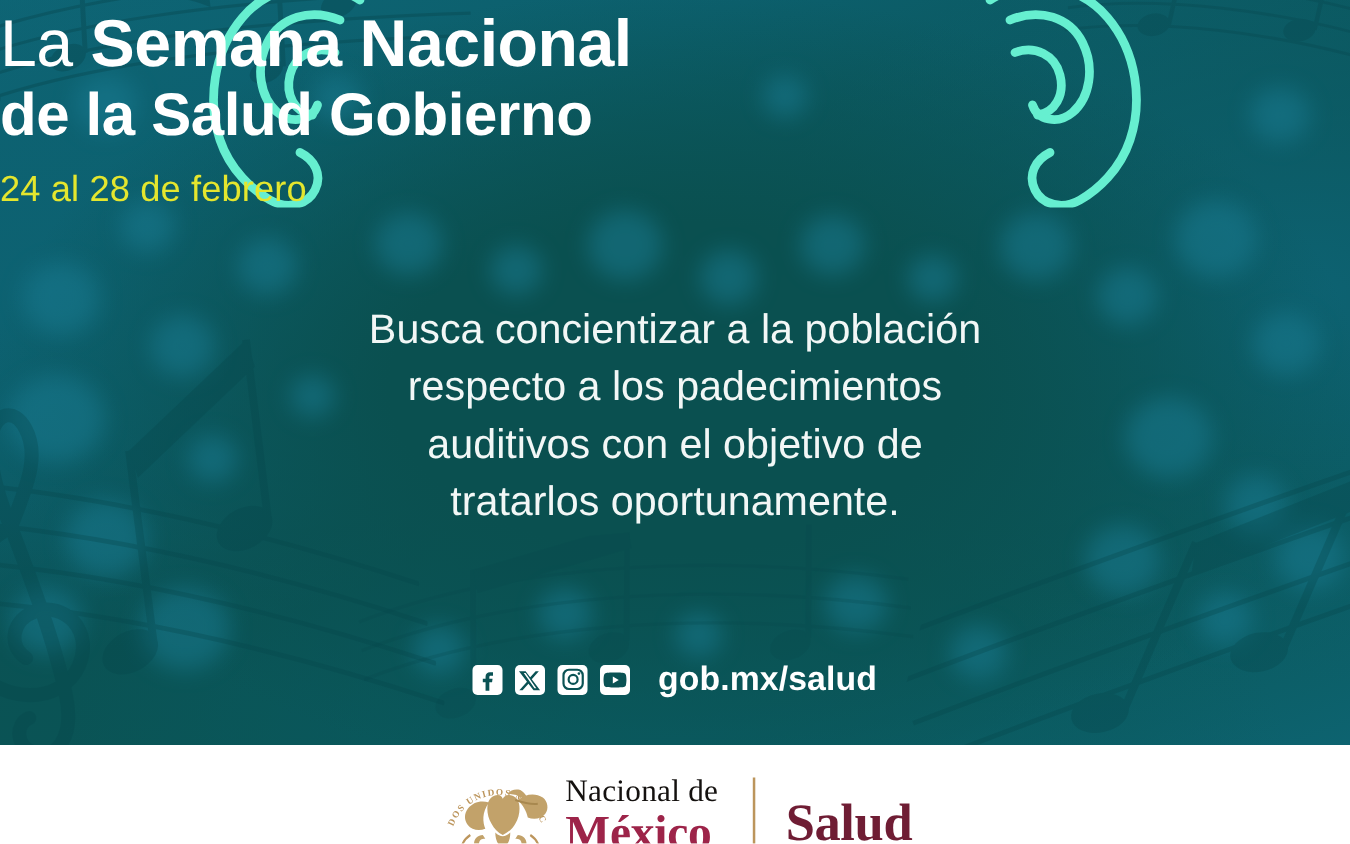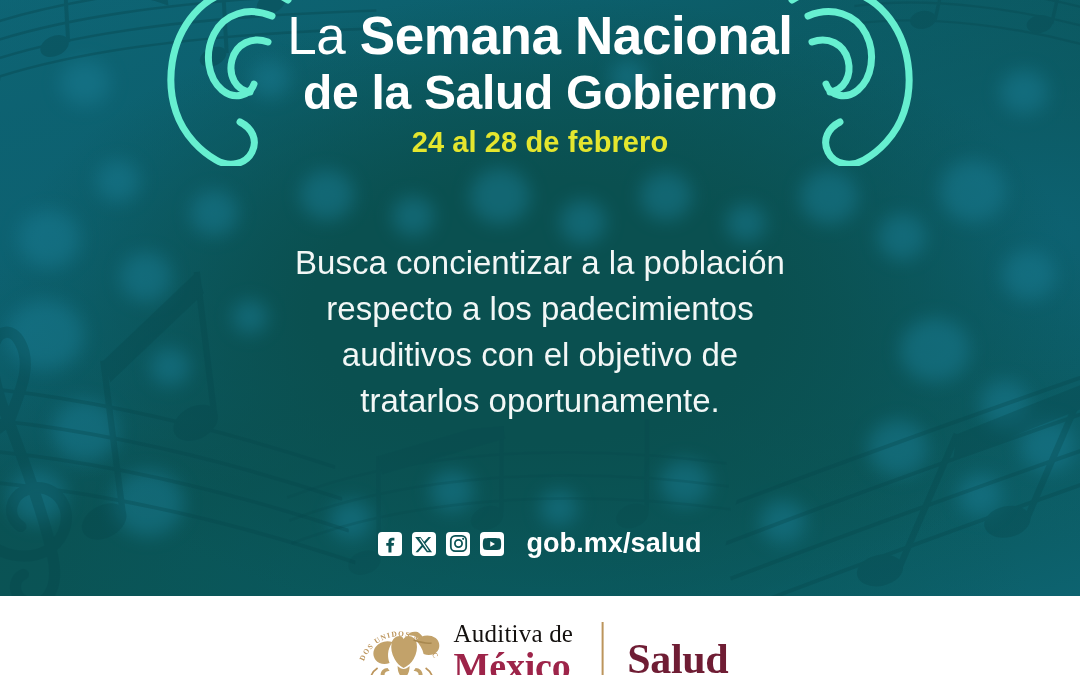--- a/index.html
+++ b/index.html
@@ -57,21 +57,20 @@
   
   .ear { position:absolute; top:-6px; }
   #ear-left  { left:160px; }
   #ear-right { right:160px; transform:scaleX(-1); }
   .ear svg { display:block; }
 
   
   #headline {
     position:absolute;
     left:0; right:0; top:6px;
-    text-align:center;
     z-index:6;
   }
   #title-line-1 {
     font-size:53px;
     line-height:60px;
     color:#ffffff;
     letter-spacing:-.4px;
     white-space:nowrap;
   }
   #title-line-1 .light { font-weight:400; }
@@ -81,23 +80,23 @@
     font-size:48px;
     line-height:54px;
     color:#ffffff;
     letter-spacing:-.3px;
     white-space:nowrap;
   }
   #title-line-2 .light { font-weight:700; }
   #title-line-2 .bold  { font-weight:700; }
 
   #title-dates {
-    margin-top:6px;
+    margin-top:16px;
     font-size:29px;
-    font-weight:700;
+    font-weight:400;
     color:#e4e62e;
     letter-spacing:.1px;
   }
 
   
   #body-copy {
     position:absolute;
     left:50%; top:240px;
     transform:translateX(-50%);
     width:640px;
@@ -422,21 +421,21 @@
           <g stroke="#bc955c" stroke-width="1.7" fill="none">
             <path d="M26 50 C20 54 18 60 20 62"></path>
             <path d="M74 50 C80 54 82 60 80 62"></path>
             <path d="M28 58 C36 62 44 62 48 61"></path>
             <path d="M72 58 C64 62 56 62 52 61"></path>
           </g>
         </svg>
       </div>
 
       <div id="gob-wordmark">
-        <div id="gob-line-1">Auditiva de</div>
+        <div id="gob-line-1">Nacional de</div>
         <div id="gob-line-2">México</div>
       </div>
 
       <div id="footer-divider"></div>
 
       <div id="salud-wordmark">Salud</div>
     </div>
   </div>
 
 </div>

